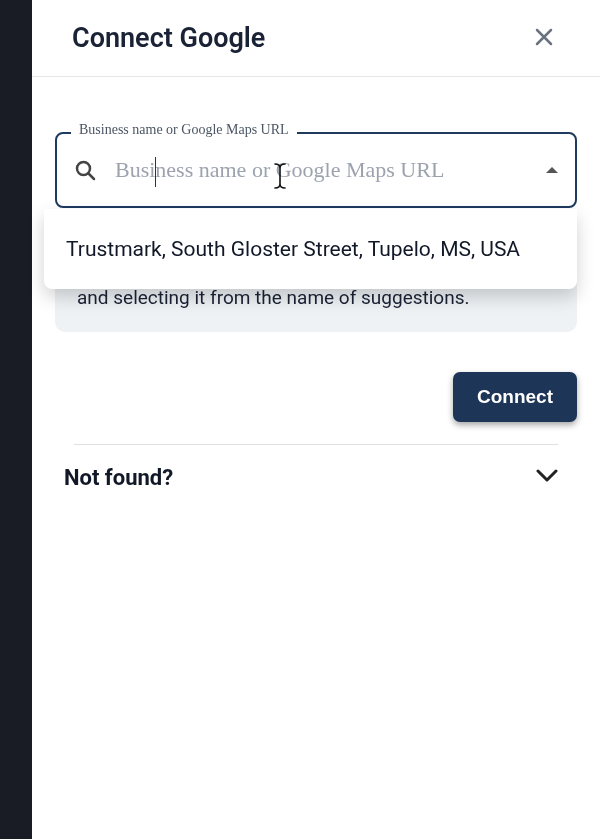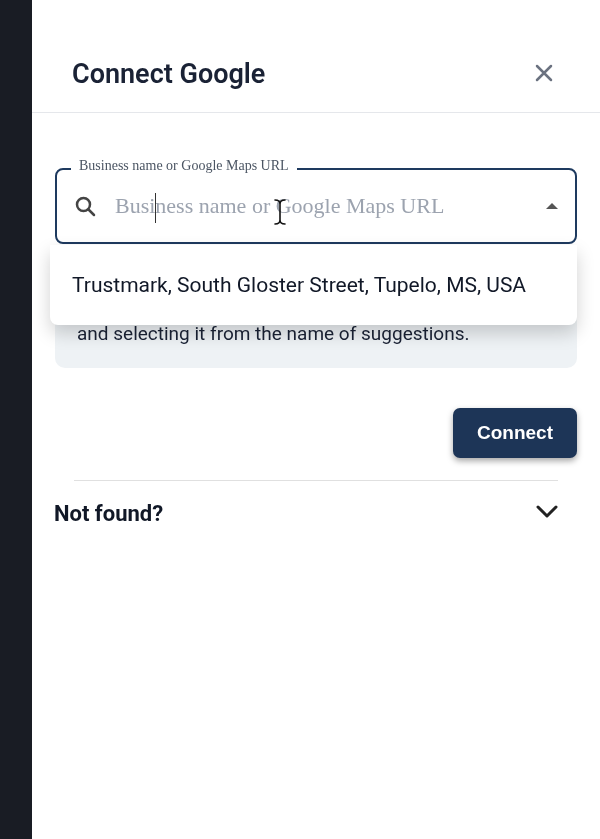--- a/index.html
+++ b/index.html
@@ -19,21 +19,20 @@
       position: absolute;
       left: 32px; top: 0; right: 0; bottom: 0;
       background: #fff;
     }
     .header {
       display: flex;
       align-items: center;
       justify-content: space-between;
       padding: 22px 40px 22px 40px;
       border-bottom: 1px solid #e5e7eb;
-      margin-top: 36px;
     }
     .header h1 {
       font-size: 27px;
       font-weight: 600;
       color: #1a2235;
     }
     .close-btn {
       background: none;
       border: none;
       font-size: 26px;
@@ -89,21 +88,21 @@
       color: #555;
     }
     .text-cursor {
       position: absolute;
       left: 215px;
       top: 28px;
       pointer-events: none;
     }
     .dropdown {
       position: absolute;
-      left: 18px;
+      left: 12px;
       right: 23px;
       top: 132px;
       background: #fff;
       box-shadow: 0 8px 18px rgba(0,0,0,0.18);
       border-radius: 0 0 8px 8px;
       z-index: 5;
       padding: 6px 0;
     }
     .dropdown-item {
       padding: 22px 22px;
@@ -140,21 +139,21 @@
       font-weight: 700;
       cursor: pointer;
       box-shadow: 0 3px 6px rgba(0,0,0,0.35);
     }
     .divider {
       margin: 14px 42px 0 42px;
       border: none;
       border-top: 1px solid #e0e0e0;
     }
     .accordion {
-      margin: 20px 42px 0 22px;
+      margin: 20px 42px 0 32px;
       display: flex;
       align-items: center;
       justify-content: space-between;
       cursor: pointer;
     }
     .accordion-title {
       font-size: 22px;
       font-weight: 700;
       color: #111827;
     }

